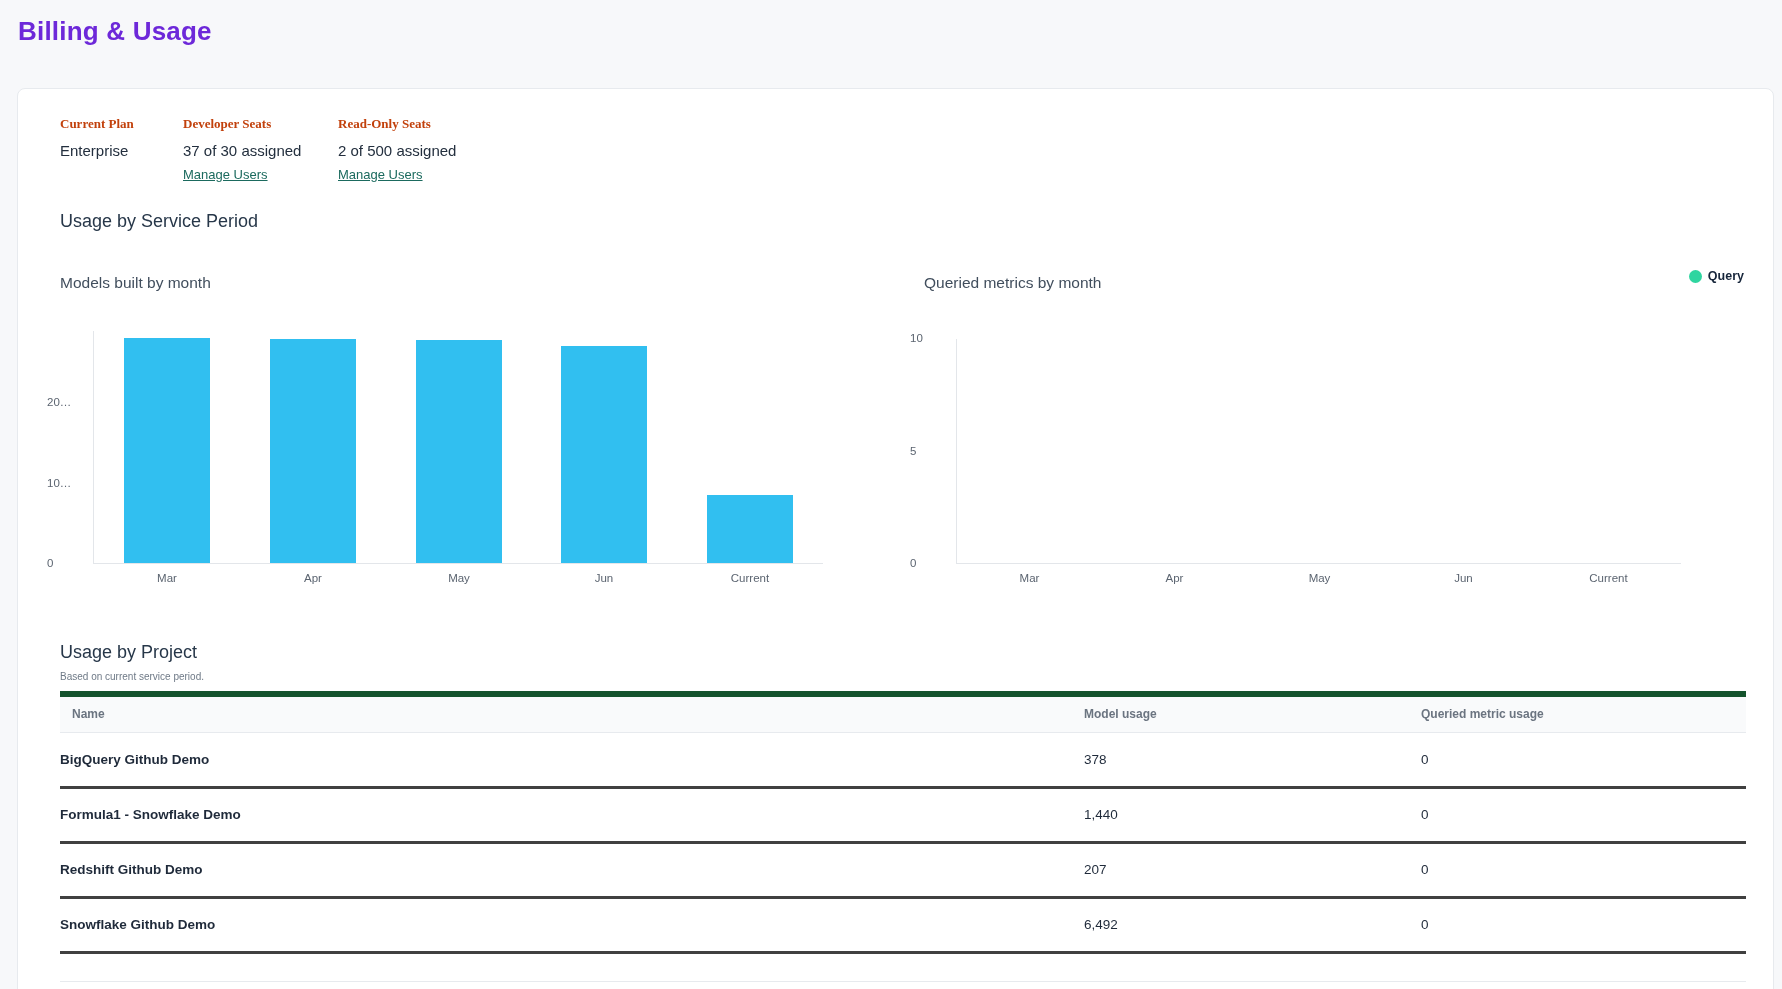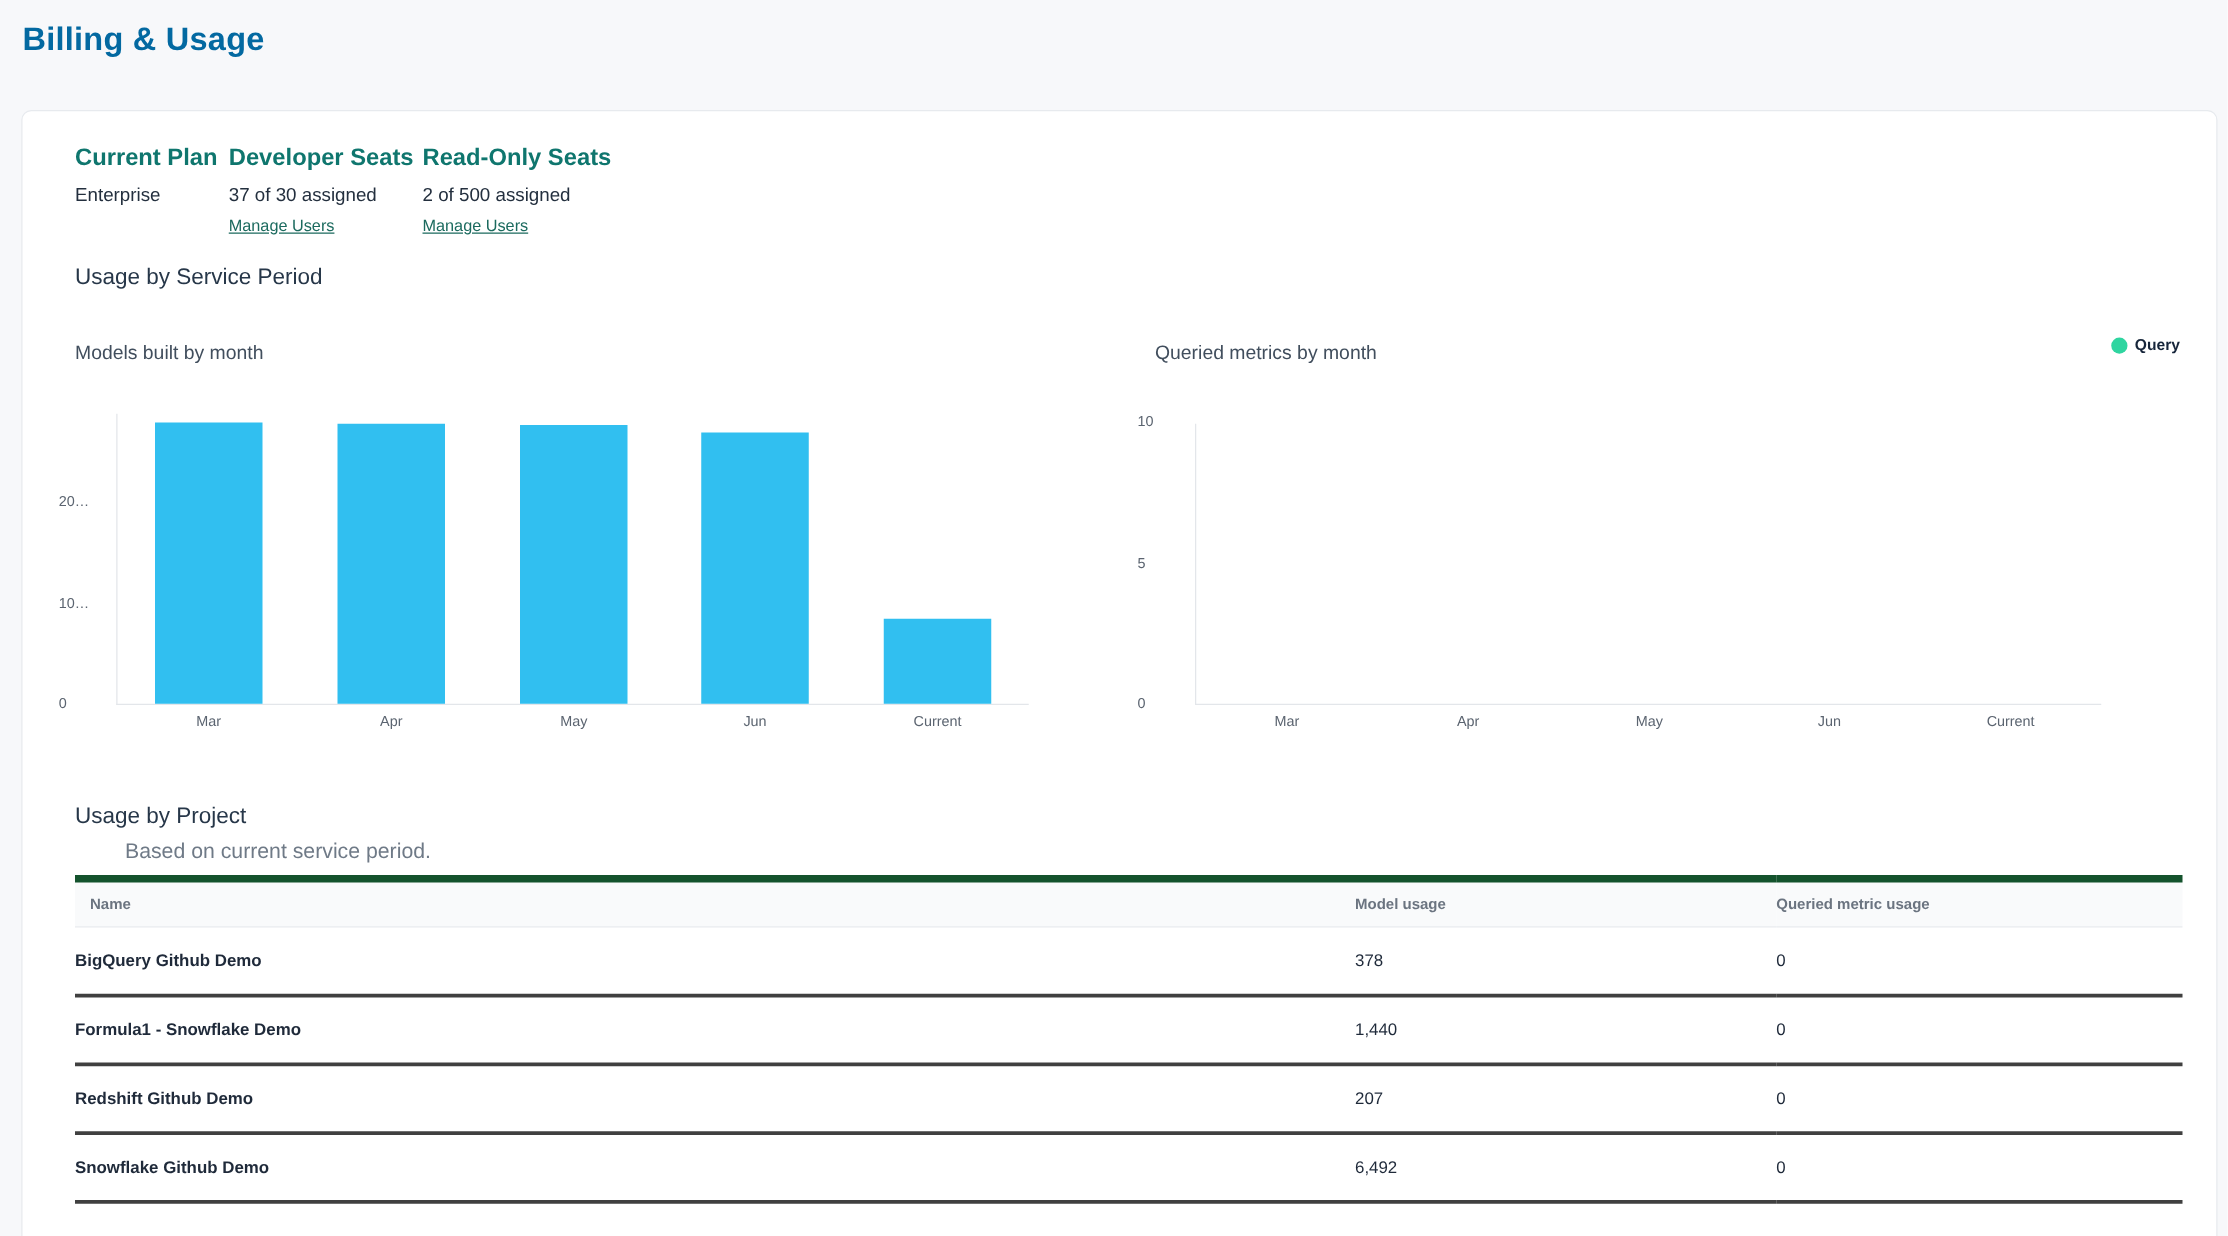--- a/index.html
+++ b/index.html
@@ -3,33 +3,33 @@
 <meta charset="utf-8">
 <style>
   * { margin:0; padding:0; box-sizing:border-box; }
   html,body { width:1782px; height:989px; overflow:hidden; }
   body {
     background:#f7f8fa;
     font-family:"Liberation Sans", sans-serif;
     color:#232f3e;
   }
   .page-header { padding:16px 0 0 18px; height:70px; }
-  .page-title { font-size:26px; font-weight:bold; color:#0369a1; letter-spacing:.2px; }
+  .page-title { font-size:26px; font-weight:bold; color:#6d28d9; letter-spacing:.2px; }
 
   .card {
     position:absolute; left:17px; top:88px; width:1757px; height:1000px;
     background:#ffffff; border:1px solid #e7eaee; border-radius:8px;
   }
 
   
   .plan-col { position:absolute; top:27px; }
   .plan-col.c0 { left:42px; }
   .plan-col.c1 { left:165px; }
   .plan-col.c2 { left:320px; }
-  .plan-label { font-size:19px; font-weight:bold; color:#0f766e; }
+  .plan-label { font-size:13px; font-weight:bold; color:#c2410c;font-family:Liberation Serif, serif; }
   .plan-value { font-size:15px; color:#232f3e; margin-top:10px; }
   .plan-link { display:inline-block; margin-top:8px; font-size:13px; color:#1b6a5e;
                text-decoration:underline; cursor:pointer; }
 
   .section-title { position:absolute; left:42px; font-size:18px; color:#273749; }
   .svc-title { top:122px; }
 
   
   .chart-title { position:absolute; top:185px; font-size:15.5px; color:#414e5d; }
   .chart-title.t0 { left:42px; }
@@ -43,21 +43,21 @@
   .ytick { position:absolute; font-size:11.5px; color:#5b6470; width:40px; }
   .xlabel { position:absolute; font-size:11.5px; color:#5b6470; text-align:center; }
 
   .legend { position:absolute; top:180px; right:29px; display:flex; align-items:center; gap:6px;justify-content:flex-end; }
   .legend-dot { width:13px; height:13px; border-radius:50%; }
   .legend-label { font-size:12.5px; font-weight:bold; color:#16253a; }
 
   
   .project-section { position:absolute; left:42px; top:553px; width:1686px; }
   .project-title { font-size:18px; color:#273749; }
-  .project-subtitle { font-size:17px; color:#6f7a87; margin-top:8px;margin-left:40px; }
+  .project-subtitle { font-size:10px; color:#6f7a87; margin-top:8px; }
 
   .usage-table { margin-top:9px; width:100%; border-collapse:collapse; table-layout:fixed; }
   .usage-table col.c-name { width:1024px; }
   .usage-table col.c-model { width:337px; }
   .usage-table thead th {
     text-align:left; font-size:12px; font-weight:bold; color:#6b7480;
     background:#f9fafb; border-top:6px solid #14532d; border-bottom:1px solid #e7eaee;
     height:38px; vertical-align:middle;
   }
   .usage-table thead th:first-child { padding-left:12px; }

